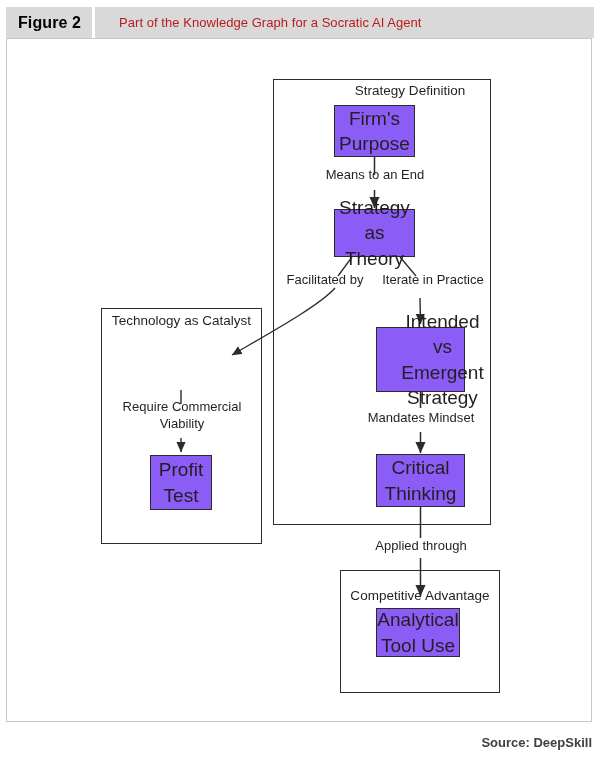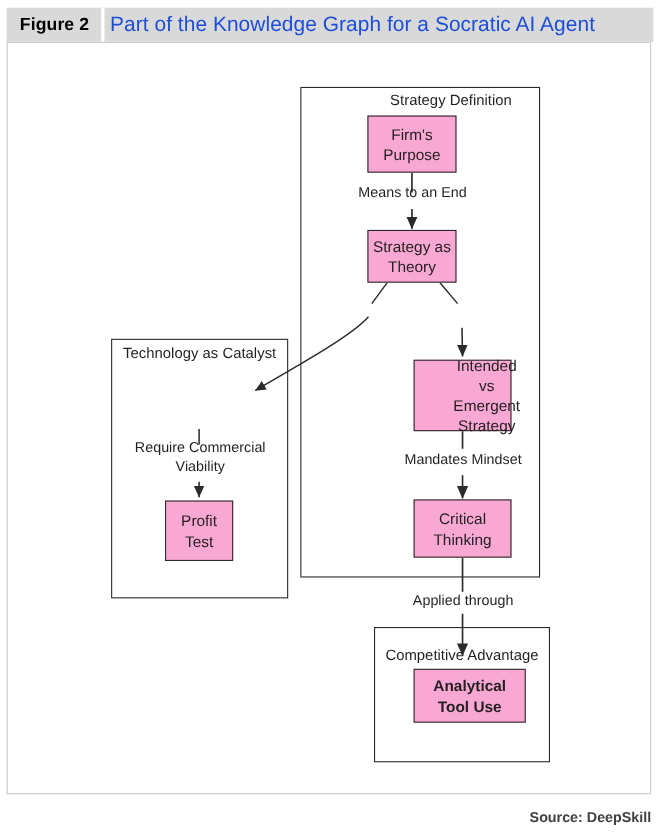--- a/index.html
+++ b/index.html
@@ -42,23 +42,23 @@
     letter-spacing: 0.1px;
     white-space: nowrap;
   }
   .header-divider {
     width: 3px;
     height: 31px;
     background: #ffffff;
     flex: 0 0 auto;
   }
   .header-title {
-    font-size: 19px;
-    color: #1d4ed8;
-    padding-left: 5px;
+    font-size: 13px;
+    color: #b91c1c;
+    padding-left: 24px;
     white-space: nowrap;
     letter-spacing: 0.05px;
   }
 
   
   .canvas-frame {
     position: absolute;
     left: 6px;
     top: 38px;
     width: 586px;
@@ -75,27 +75,27 @@
     top: 0;
     width: 600px;
     height: 764px;
     pointer-events: none;
   }
 
   
   .node-box {
     position: absolute;
     box-sizing: border-box;
-    background: #f9a8d4;
+    background: #8b5cf6;
     border: 1.6px solid #2b2b2b;
     display: flex;
     align-items: center;
     justify-content: center;
     text-align: center;
-    font-size: 14px;
+    font-size: 19px;
     line-height: 1.32;
     color: #231f20;
     white-space: pre-line;
   }
 
   
   .group-box {
     position: absolute;
     box-sizing: border-box;
     background: transparent;
@@ -191,26 +191,28 @@
 Emergent
 Strategy</div>
 
   <div class="node-box" style="left:376px; top:454px; width:89px; height:53px;">Critical
 Thinking</div>
 
 
   <div class="node-box" style="left:150px; top:455px; width:62px; height:55px;">Profit
 Test</div>
 
-  <div class="node-box" style="left:376px; top:608px; width:102px; height:49px;font-weight:bold;">Analytical
+  <div class="node-box" style="left:376px; top:608px; width:84px; height:49px;">Analytical
 Tool Use</div>
 
   <div class="edge-label" style="left:305px; top:167px; width:140px;">Means to an End</div>
 
-
+  <div class="edge-label" style="left:265px; top:272px; width:120px;">Facilitated by</div>
+
+  <div class="edge-label" style="left:372px; top:272px; width:122px;">Iterate in Practice</div>
 
   <div class="edge-label" style="left:106px; top:399px; width:152px;">Require Commercial
 Viability</div>
 
   <div class="edge-label" style="left:350px; top:410px; width:142px;">Mandates Mindset</div>
 
   <div class="edge-label" style="left:355px; top:538px; width:132px;">Applied through</div>
 
   <div class="source-note">Source: DeepSkill</div>
 

